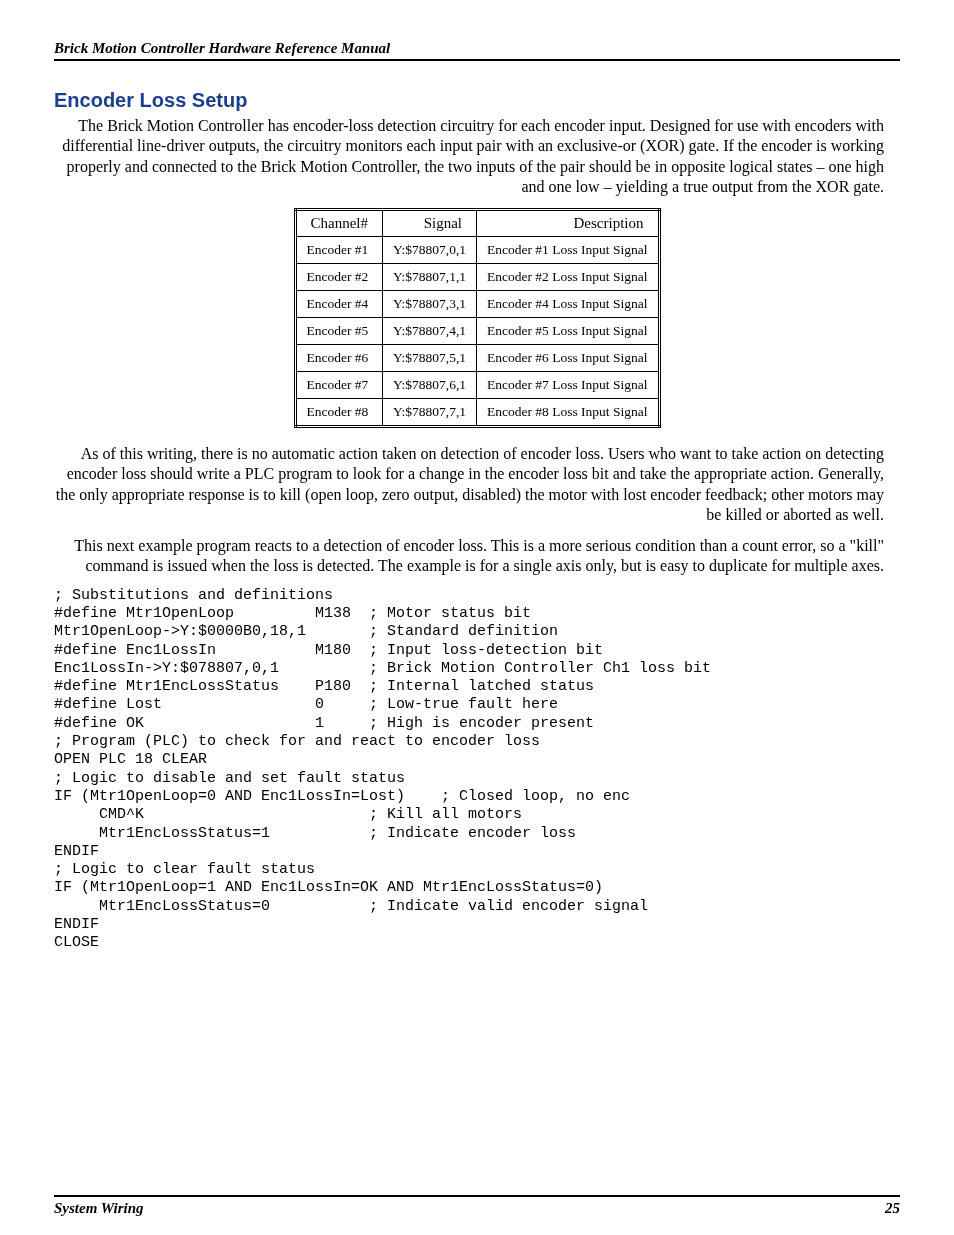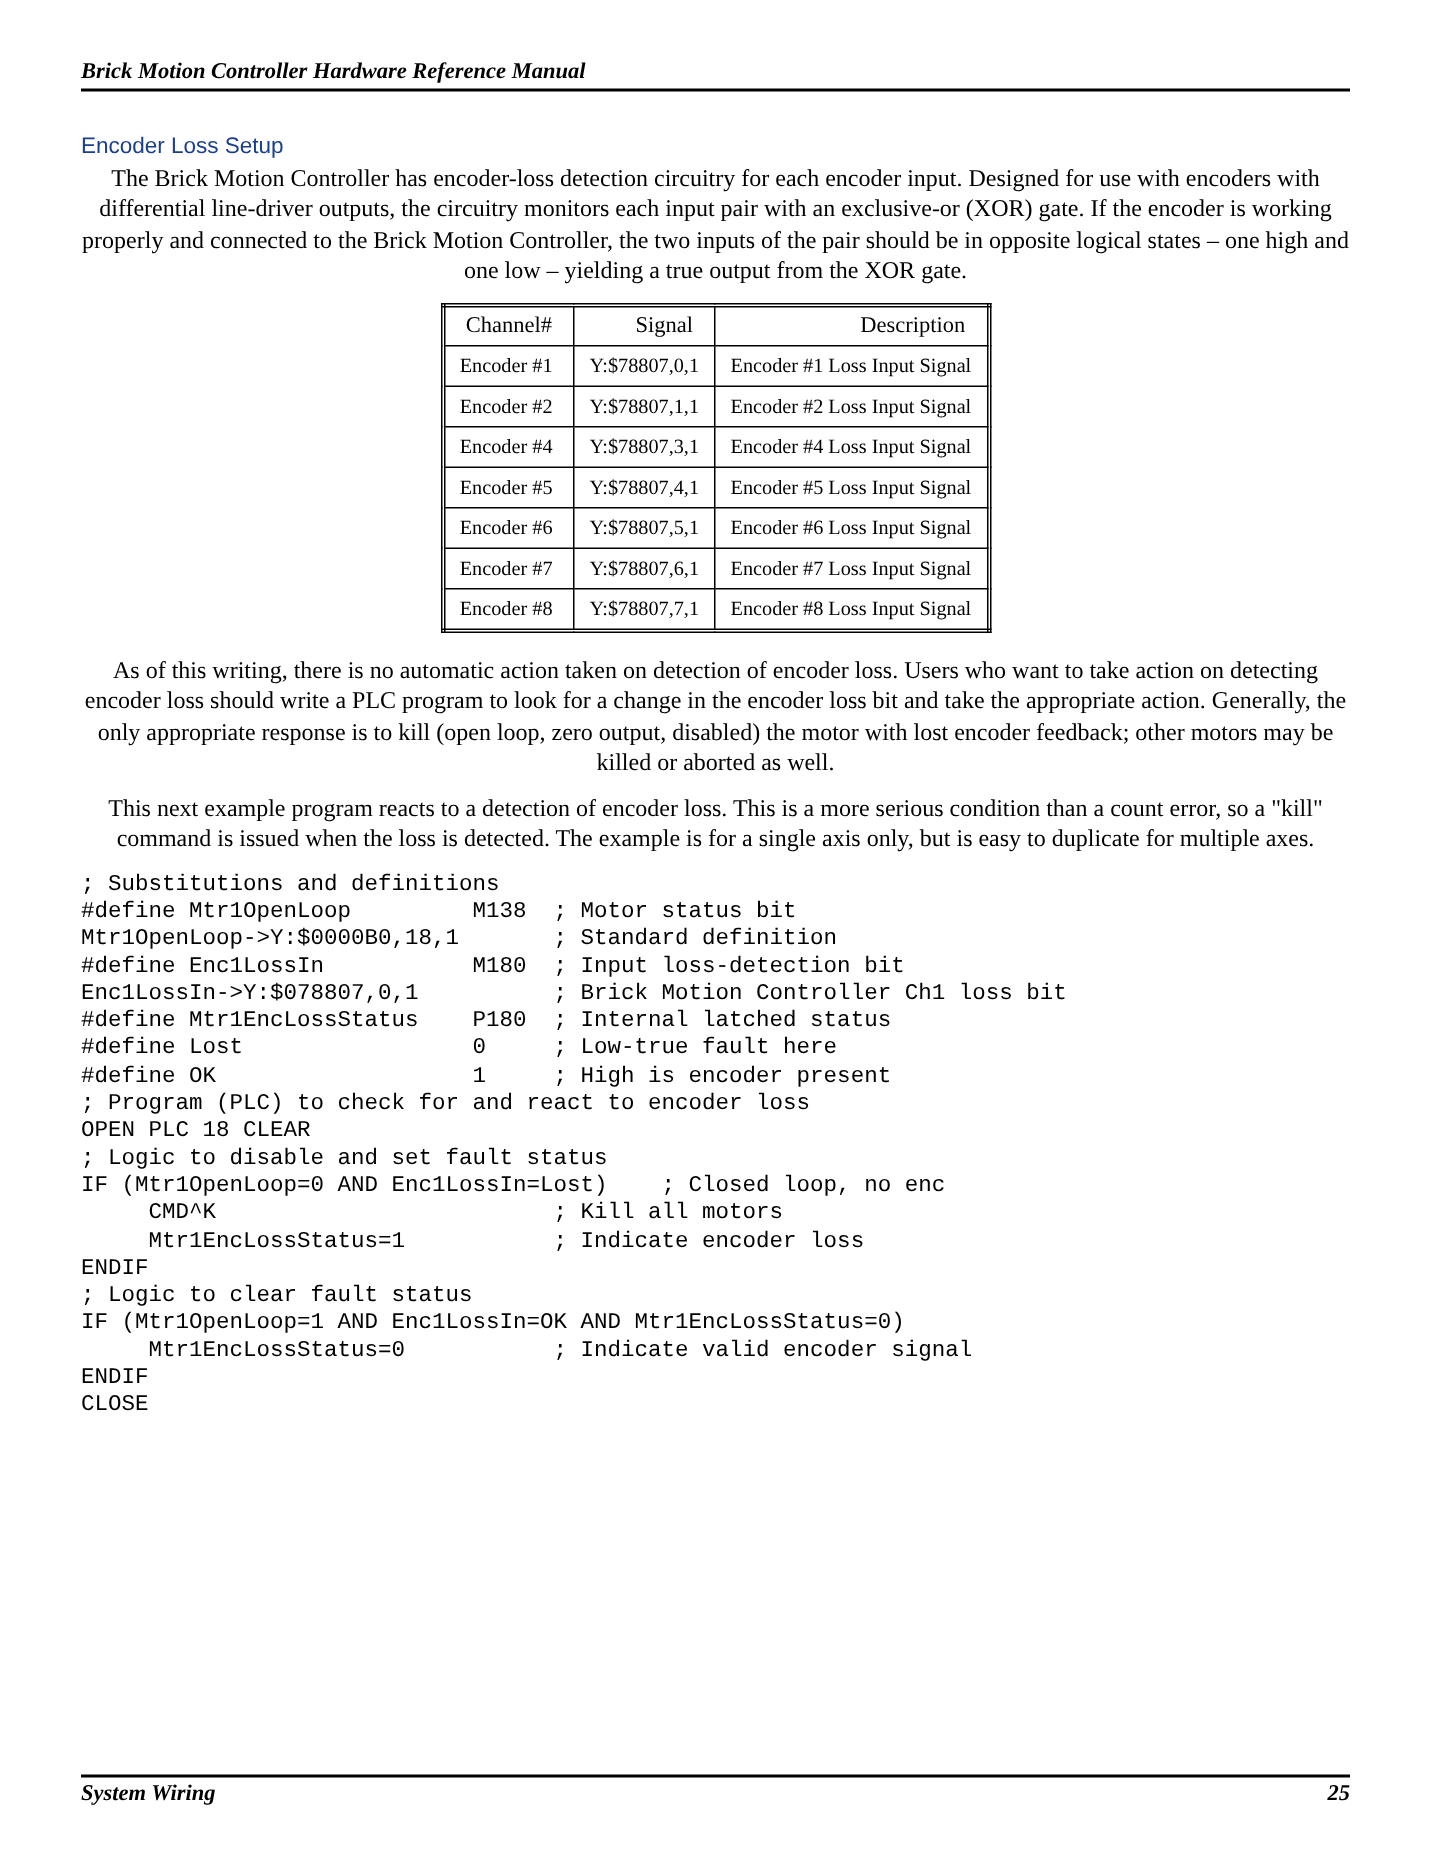--- a/index.html
+++ b/index.html
@@ -20,29 +20,29 @@
     font-style: italic;
     font-weight: bold;
     font-size: 15px;
     border-bottom: 2px solid #000;
     padding-bottom: 2px;
     margin-bottom: 28px;
   }
   .section-title {
     color: #1a3f8f;
     font-family: Arial, Helvetica, sans-serif;
-    font-weight: normal;
-    font-size: 15px;
+    font-weight: bold;
+    font-size: 20px;
     margin-bottom: 4px;
   }
   .body-text {
     font-size: 16px;
     line-height: 1.28;
-    margin: 0 0 10px 0;
-    text-align: center;
+    margin: 0 16px 10px 0;
+    text-align: right;
   }
   .note-box {
     margin: 6px auto 8px auto;
     width: 580px;
   }
   .note-line {
     border-top: 2px solid #000;
     margin: 2px 0;
   }
   .note-title {
@@ -78,21 +78,21 @@
     font-size: 13.5px;
   }
   .code-block {
     font-family: "Courier New", Courier, monospace;
     font-size: 15px;
     white-space: pre;
     line-height: 1.22;
   }
   .footer {
     position: absolute;
-    bottom: 30px;
+    bottom: 18px;
     left: 54px;
     right: 54px;
     border-top: 2px solid #000;
     padding-top: 3px;
     display: flex;
     justify-content: space-between;
     font-style: italic;
     font-weight: bold;
     font-size: 15px;
   }

